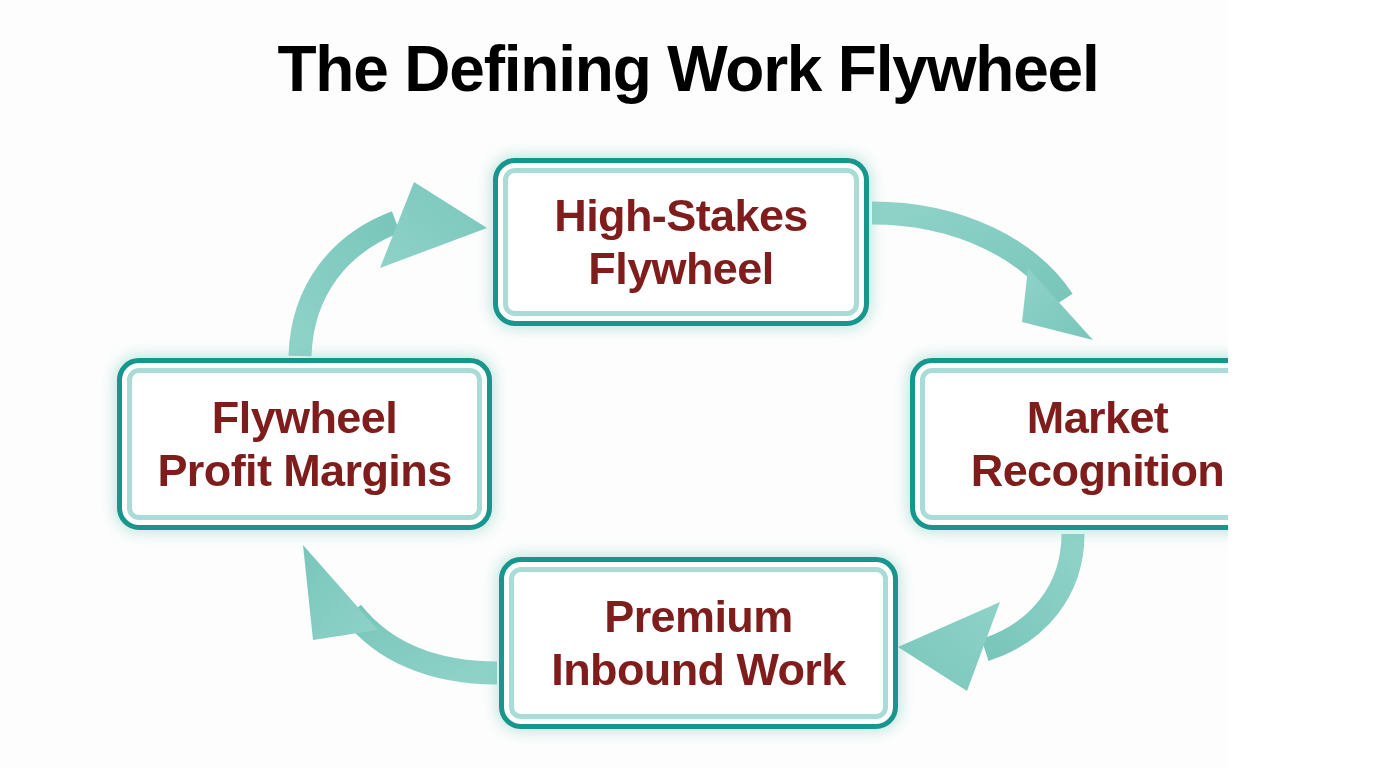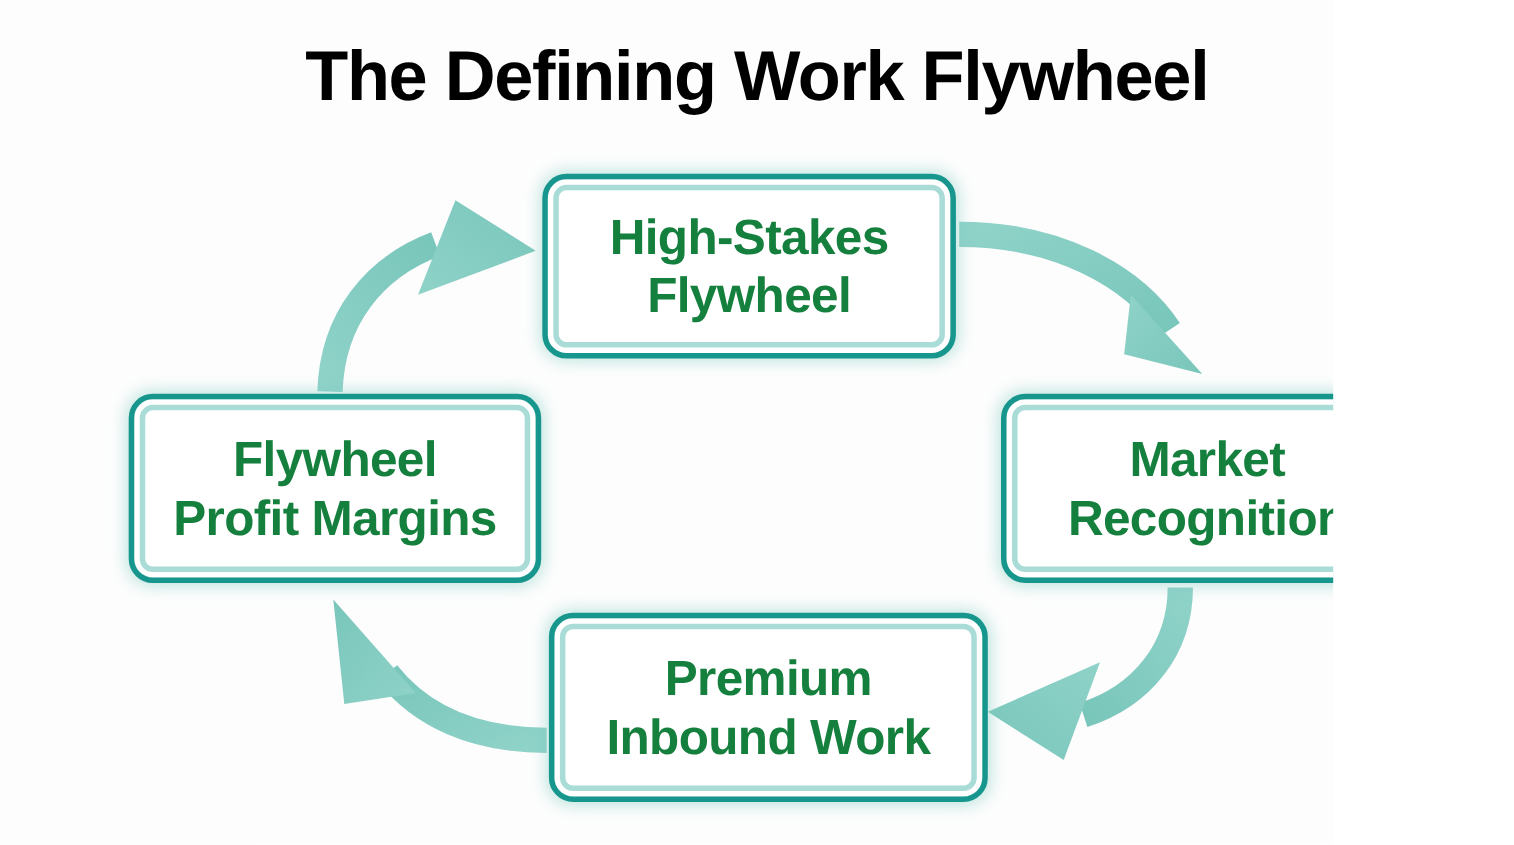--- a/index.html
+++ b/index.html
@@ -8,20 +8,21 @@
     padding: 0;
     background: #ffffff;
   }
   #canvas {
     position: relative;
     width: 1212px;
     height: 768px;
     background: #fdfdfd;
     overflow: hidden;
     font-family: "Liberation Sans", "DejaVu Sans", sans-serif;
+    padding-left: 16px;
   }
 
   
   #title {
     position: absolute;
     left: 0;
     top: 36px;
     width: 1376px;
     text-align: center;
     font-size: 64px;
@@ -56,21 +57,21 @@
       inset 0 0 0 14px #ffffff,
       0 0 14px 3px rgba(126, 203, 192, 0.45);
     display: flex;
     align-items: center;
     justify-content: center;
     text-align: center;
   }
   .node-label {
     font-size: 45px;
     font-weight: 800;
-    color: #15803d;
+    color: #7f1d1d;
     line-height: 1.18;
     letter-spacing: -0.6px;
     padding: 0 14px;
   }
 
   #node-top    { left: 493px;  top: 158px; width: 376px; height: 168px; }
   #node-right  { left: 886px;  top: 358px; width: 375px; height: 172px; margin-left: 24px; }
   #node-bottom { left: 499px;  top: 557px; width: 399px; height: 172px; }
   #node-left   { left: 117px;  top: 358px; width: 375px; height: 172px; }
 </style>

